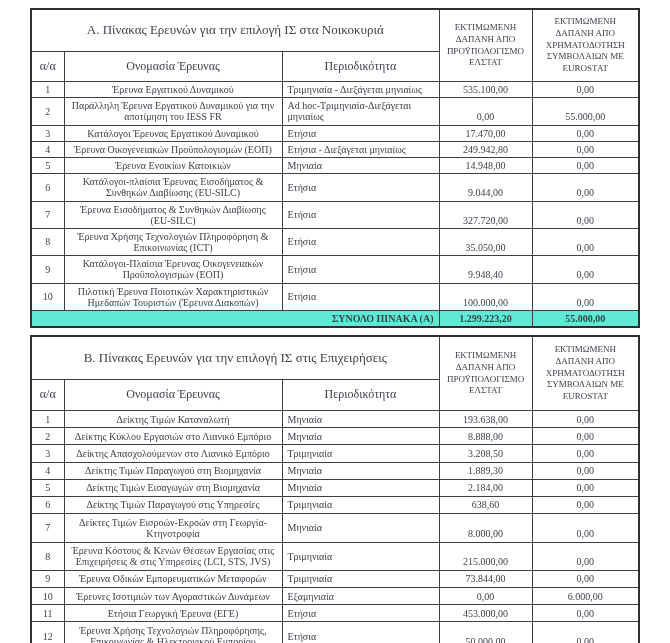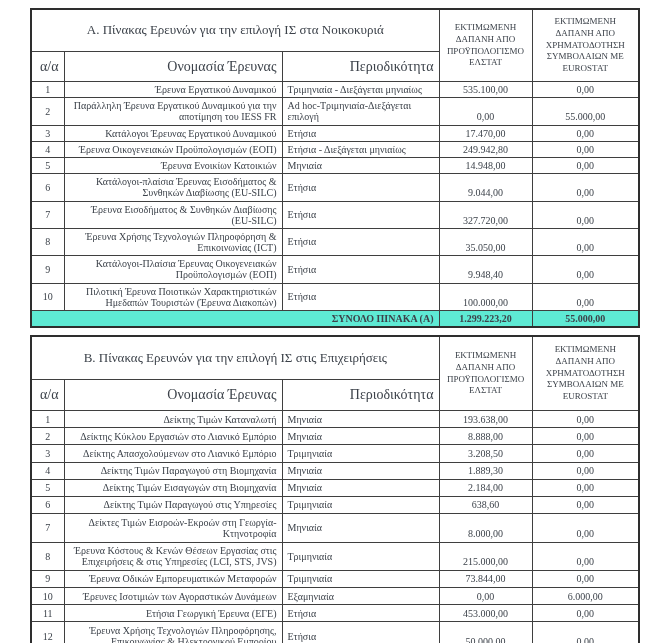--- a/index.html
+++ b/index.html
@@ -22,30 +22,30 @@
     padding:2px 5px;
     font-weight:normal;
     overflow:hidden;
   }
   #tableB td,#tableB th{padding-top:2.5px;padding-bottom:2.5px;}
   .t-title{
     height:37px;text-align:center;vertical-align:middle;
     font-weight:bold;font-size:13px;
   }
   .t-colhead{
-    height:25px;text-align:right;vertical-align:middle;
-    font-weight:bold;font-size:14px;
+    height:25px;text-align:center;vertical-align:middle;
+    font-weight:bold;font-size:12px;
   }
   .t-moneyhead{
     text-align:center;vertical-align:middle;
     font-weight:bold;font-size:9px;line-height:1.3;
     padding:2px 2px;
   }
   .c-num{text-align:center;vertical-align:middle;font-weight:bold;}
-  .c-name{text-align:right;vertical-align:middle;margin-top:20px;}
+  .c-name{text-align:center;vertical-align:middle;margin-top:20px;}
   .c-period{text-align:left;vertical-align:middle;}
   .c-money{text-align:center;vertical-align:bottom;margin-top:24px;}
   .total-row td{
     background:#5eead4;font-weight:bold;
   }
   .total-label{text-align:right;vertical-align:middle;padding-right:6px;}
 </style>
 </head>
 <body>
 
@@ -73,21 +73,21 @@
       <tr>
         <td class="c-num">1</td>
         <td class="c-name">Έρευνα Εργατικού Δυναμικού</td>
         <td class="c-period">Τριμηνιαία - Διεξάγεται μηνιαίως</td>
         <td class="c-money">535.100,00</td>
         <td class="c-money">0,00</td>
       </tr>
       <tr>
         <td class="c-num">2</td>
         <td class="c-name">Παράλληλη Έρευνα Εργατικού Δυναμικού για την αποτίμηση του IESS FR</td>
-        <td class="c-period">Ad hoc-Τριμηνιαία-Διεξάγεται επιλογή</td>
+        <td class="c-period">Ad hoc-Τριμηνιαία-Διεξάγεται μηνιαίως</td>
         <td class="c-money">0,00</td>
         <td class="c-money">55.000,00</td>
       </tr>
       <tr>
         <td class="c-num">3</td>
         <td class="c-name">Κατάλογοι Έρευνας Εργατικού Δυναμικού</td>
         <td class="c-period">Ετήσια</td>
         <td class="c-money">17.470,00</td>
         <td class="c-money">0,00</td>
       </tr>

